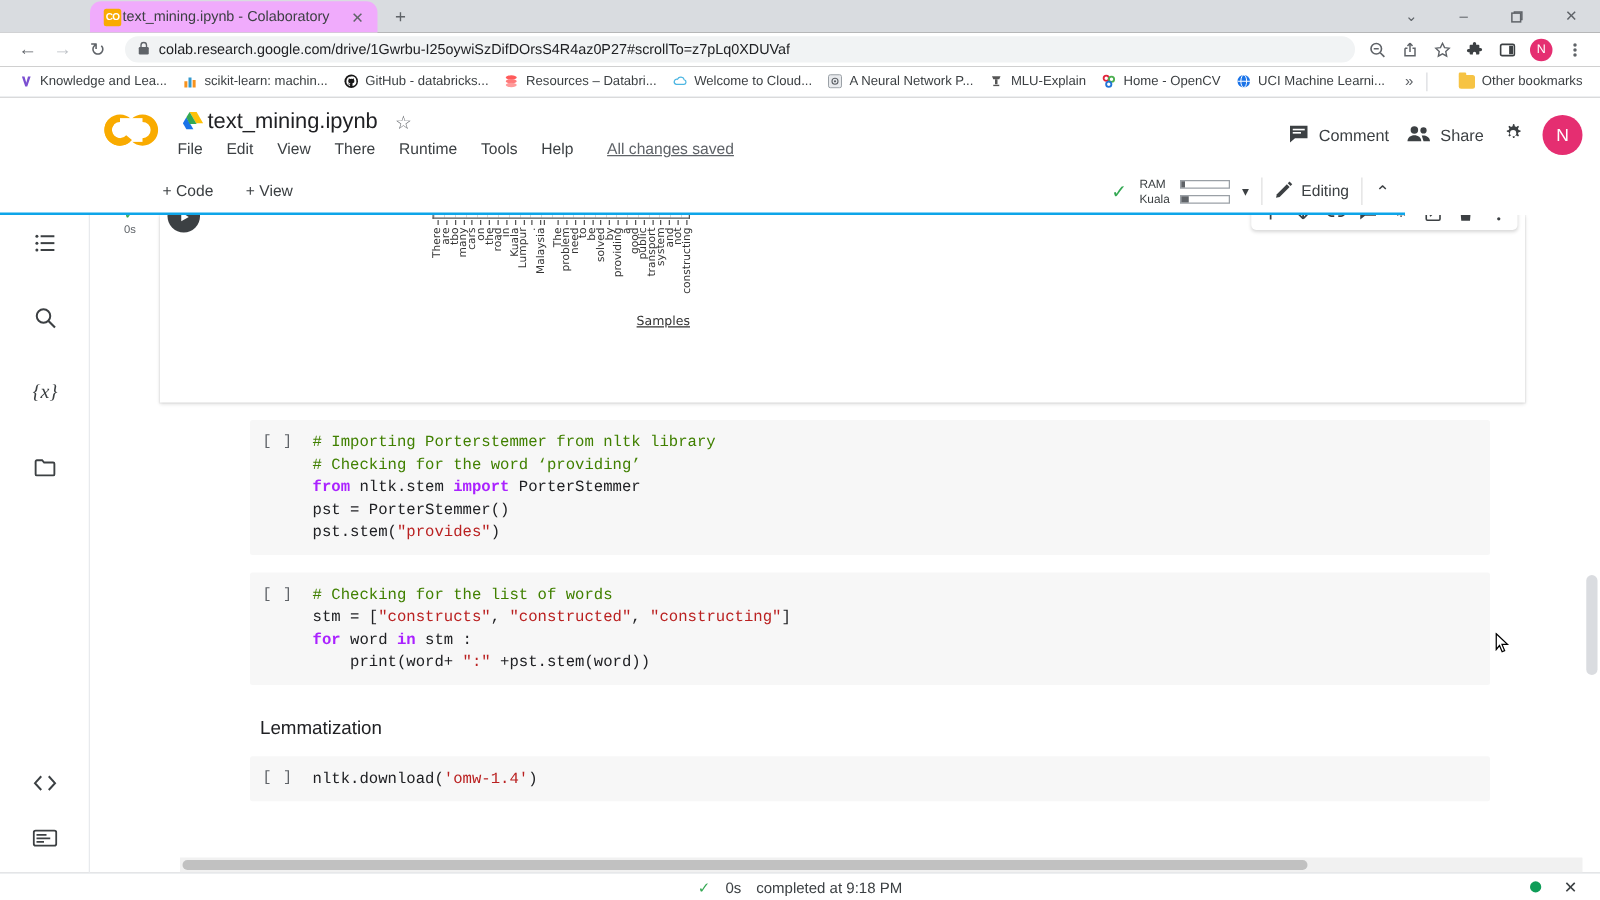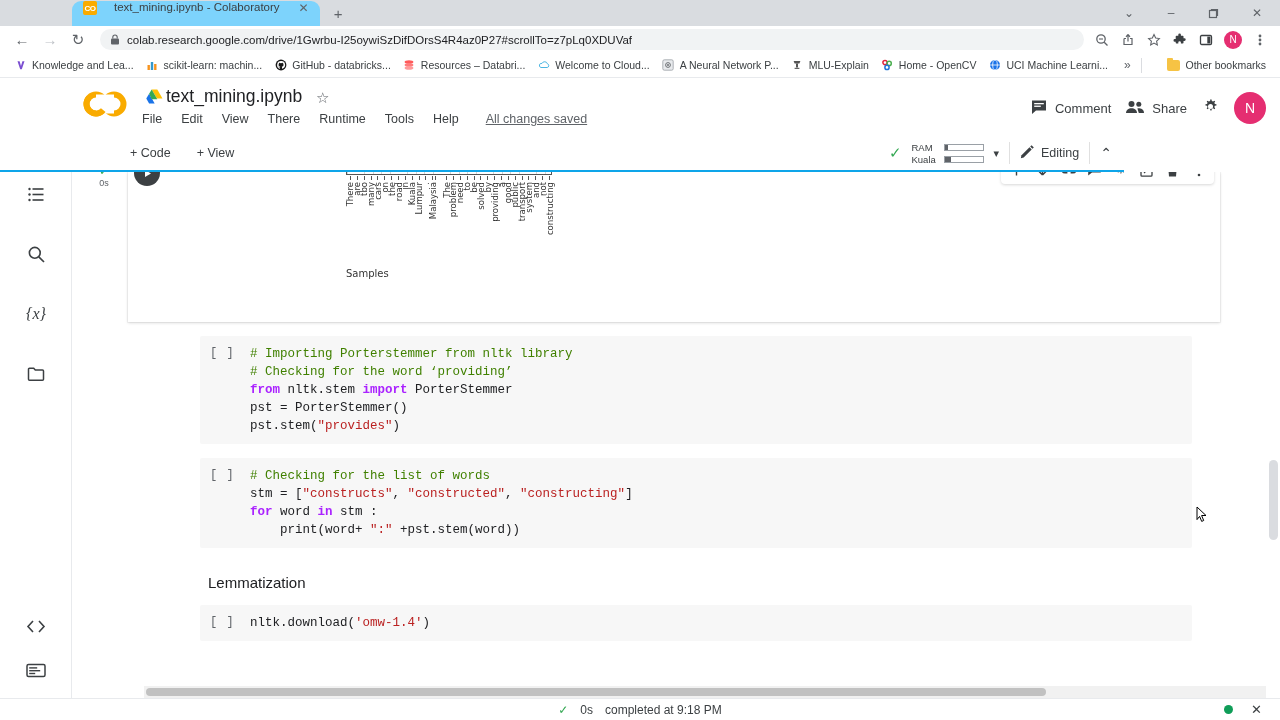--- a/index.html
+++ b/index.html
@@ -14,23 +14,23 @@
   
   .win-titlebar {
     position: absolute; left: 0; top: 0; width: 1280px; height: 26px;
     background: #d9dce0;
   }
   .win-left-strip {
     position: absolute; left: 0; top: 0; width: 72px; height: 26px; background: #d9dce0;
   }
   .tabstrip { position: absolute; left: 72px; top: 0; height: 26px; display: flex; align-items: flex-end; }
   .tab {
-    display: flex; gap: 17px;
+    display: flex; align-items: center; gap: 1px;
     height: 25px; padding: 0 9px 0 11px;
-    background: #7dd3fc; border-radius: 9px 9px 0 0;
+    background: #f0abfc; border-radius: 9px 9px 0 0;
     min-width: 230px; position: relative;
   }
   .tab-favicon {
     width: 14px; height: 14px; border-radius: 2px;
     background: #f9ab00; color: #fff; font-size: 8px; font-weight: bold;
     display: flex; align-items: center; justify-content: center; letter-spacing: -0.5px;
     flex-shrink: 0;
   }
   .tab-title {
     font-size: 11.5px; color: #3c4043; white-space: nowrap; overflow: hidden;
@@ -195,22 +195,22 @@
   .xticks { position: absolute; left: 108px; top: 49px; width: 206px; height: 100px; }
   .xtick {
     position: absolute; top: 0; display: flex; flex-direction: column; align-items: center;
   }
   .xtick .mark { width: 1px; height: 4px; background: #555; }
   .xtick .lbl {
     font-size: 8.5px; color: #333; writing-mode: vertical-rl; transform: rotate(180deg);
     margin-top: 2px; white-space: nowrap; font-family: "DejaVu Sans", sans-serif;
   }
   .xaxis-title {
-    position: absolute; left: 108px; top: 141px; width: 206px; text-align: left;
-    font-size: 10px; color: #333; font-family: "DejaVu Sans", sans-serif;
+    position: absolute; left: 108px; top: 125px; width: 206px; text-align: right;
+    font-size: 10px; color: #333; font-family: "DejaVu Sans", sans-serif; text-decoration: underline;
   }
 
   
   .md-heading {
     margin: 26px 0 0 136px; font-size: 15px; color: #202124;
   }
   
   .code-cell {
     margin: 14px 88px 0 128px; background: #f7f7f7; border-radius: 2px;
     padding: 9px 10px 9px 10px; display: flex; gap: 4px;

